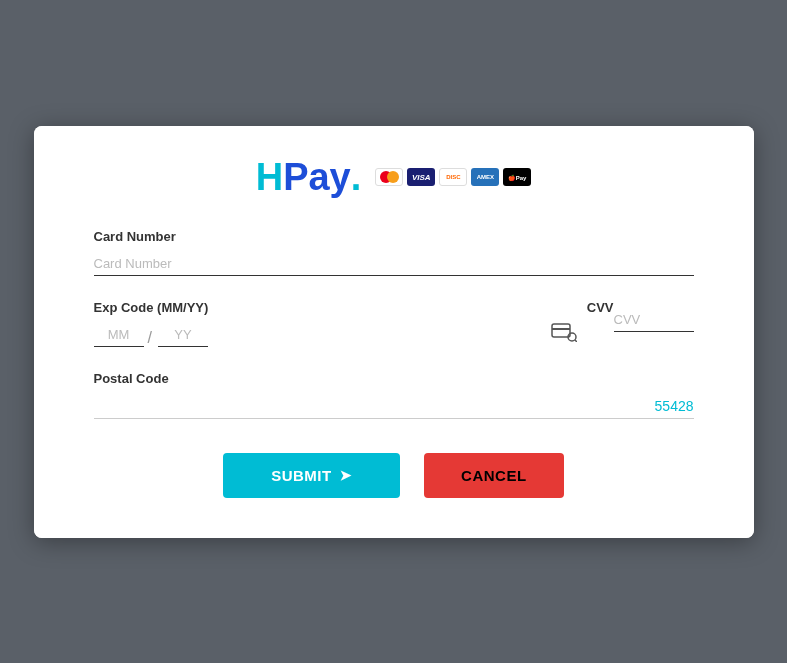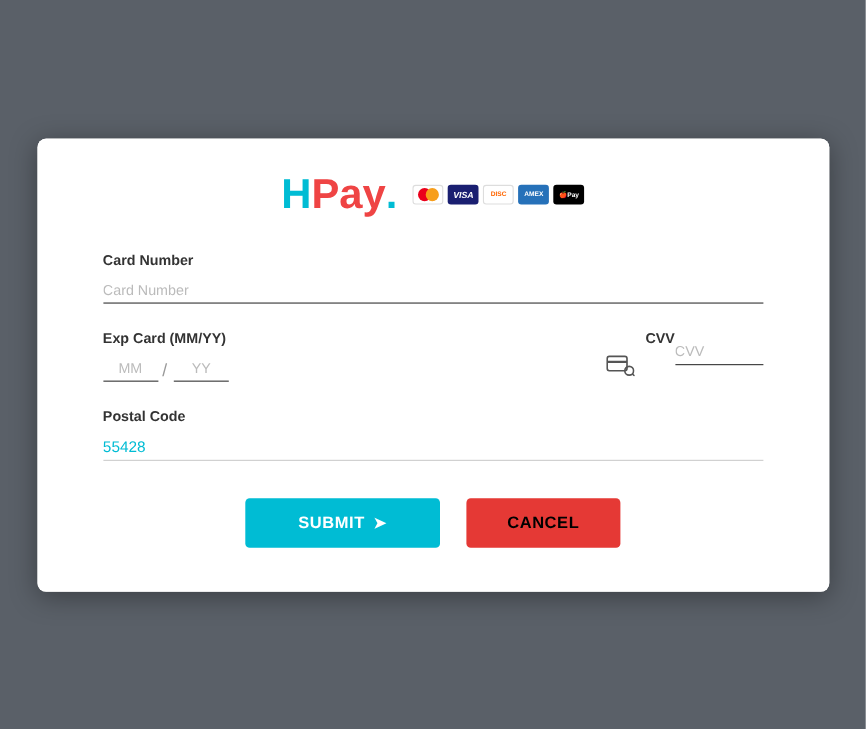--- a/index.html
+++ b/index.html
@@ -74,21 +74,21 @@
       font-size: 38px;
       font-weight: bold;
       color: #00bcd4;
       line-height: 1;
       font-family: Arial, sans-serif;
     }
 
     .hpay-pay {
       font-size: 38px;
       font-weight: bold;
-      color: #ef4444;
+      color: #1d4ed8;
       line-height: 1;
       font-family: Arial, sans-serif;
     }
 
     .hpay-dot {
       font-size: 38px;
       color: #00bcd4;
       font-weight: bold;
     }
 
@@ -246,20 +246,21 @@
       color: #bbb;
     }
 
     .postal-value {
       color: #00bcd4;
       font-size: 14px;
       padding: 4px 0;
       border-bottom: 1.5px solid #ccc;
       width: 100%;
       display: block;
+      text-align: right;
     }
 
     
     .btn-row {
       display: flex;
       justify-content: center;
       gap: 24px;
       padding: 10px 0 0;
     }
 
@@ -333,21 +334,21 @@
       </div>
     </div>
 
     <div class="field-group">
       <label class="field-label">Card Number</label>
       <input class="field-input" type="text" placeholder="Card Number" style="">
     </div>
 
     <div class="row-two-col">
       <div class="exp-section">
-        <label class="field-label">Exp Card (MM/YY)</label>
+        <label class="field-label">Exp Code (MM/YY)</label>
         <div class="exp-inputs">
           <input class="exp-input" type="text" placeholder="MM" style="">
           <span class="exp-sep">/</span>
           <input class="exp-input" type="text" placeholder="YY" style="">
         </div>
       </div>
 
       <div class="cvv-section">
         <div class="cvv-icon-wrap">
 

